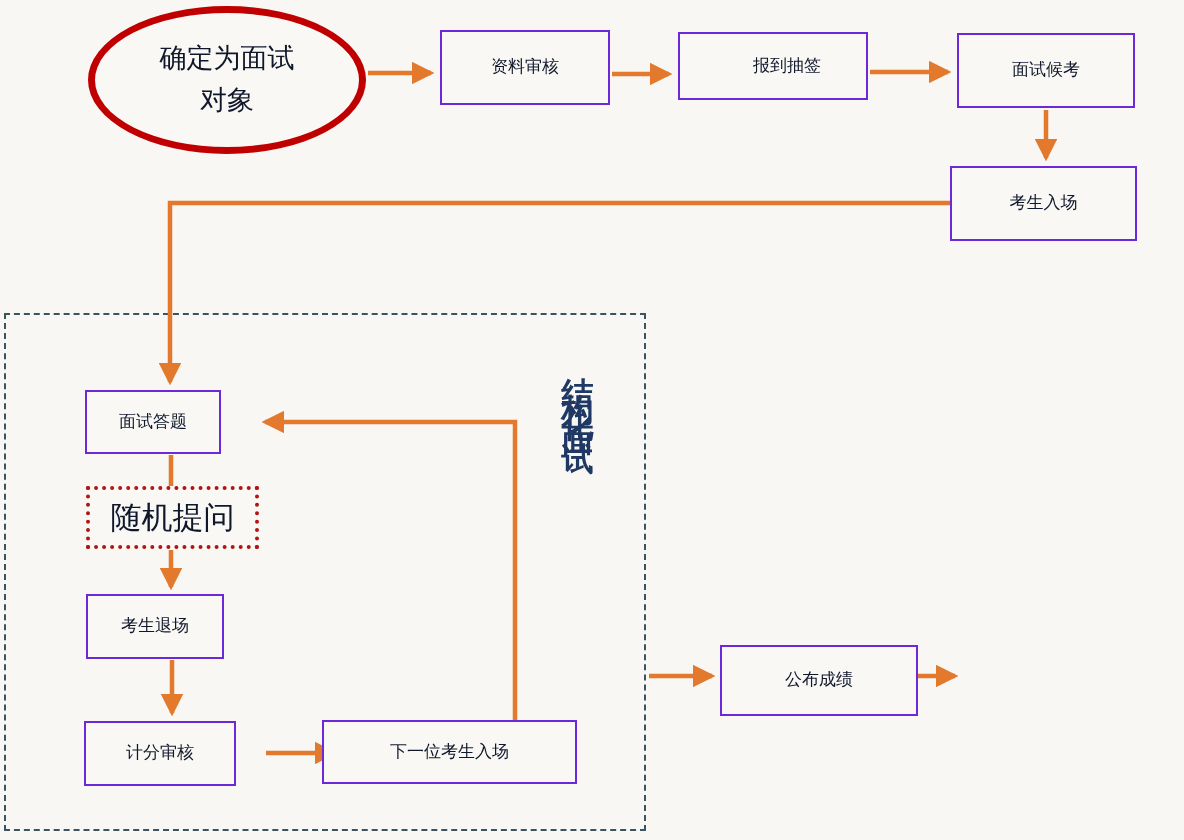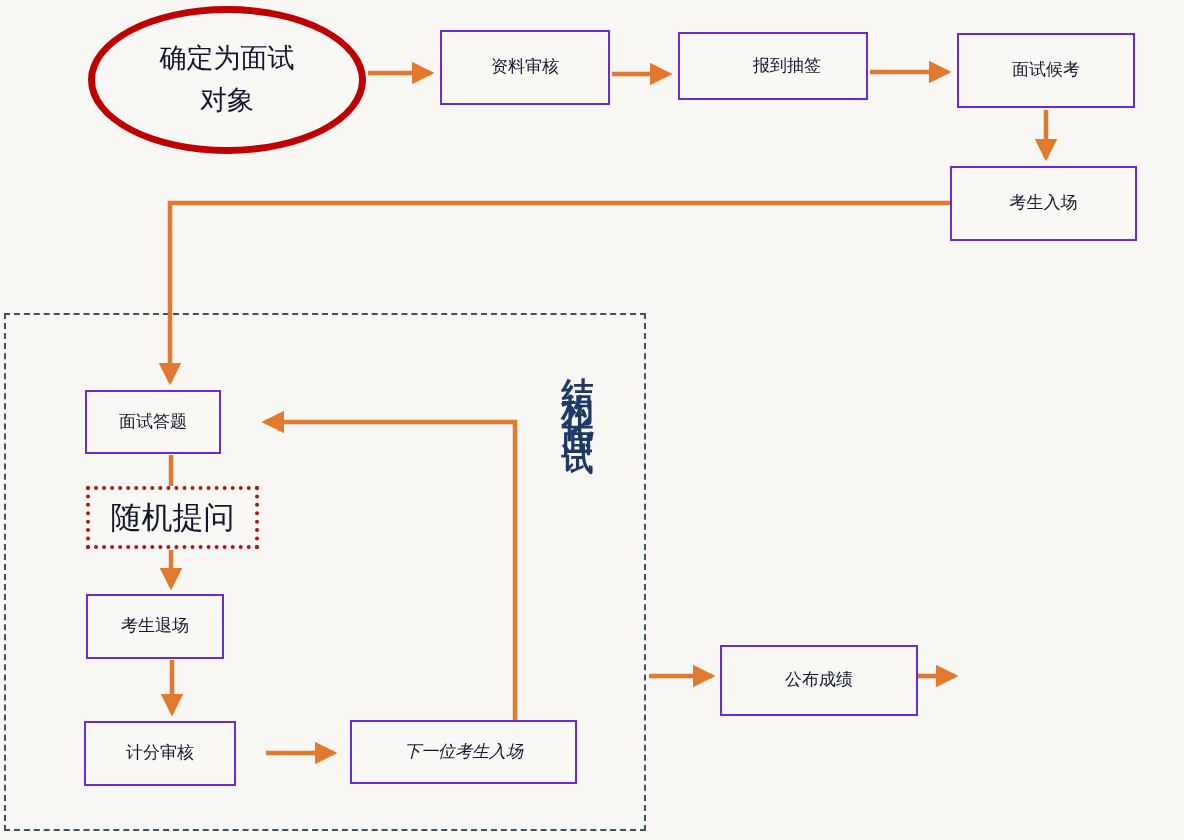--- a/index.html
+++ b/index.html
@@ -107,18 +107,18 @@
   <div class="node rect" style="left:950px; top:166px; width:187px; height:75px;">考生入场</div>
 
   <div class="node rect" style="left:85px; top:390px; width:136px; height:64px;">面试答题</div>
 
   <div class="node rect-dotted" style="left:86px; top:486px; width:173px; height:63px;">随机提问</div>
 
   <div class="node rect" style="left:86px; top:594px; width:138px; height:65px;">考生退场</div>
 
   <div class="node rect" style="left:84px; top:721px; width:152px; height:65px;">计分审核</div>
 
-  <div class="node rect" style="left:350px; top:720px; width:227px; height:64px;font-style:italic;">下一位考生入场</div>
+  <div class="node rect" style="left:322px; top:720px; width:255px; height:64px;">下一位考生入场</div>
 
   <div class="node rect" style="left:720px; top:645px; width:198px; height:71px;">公布成绩</div>
 
 
 </div>
 
 </body></html>

